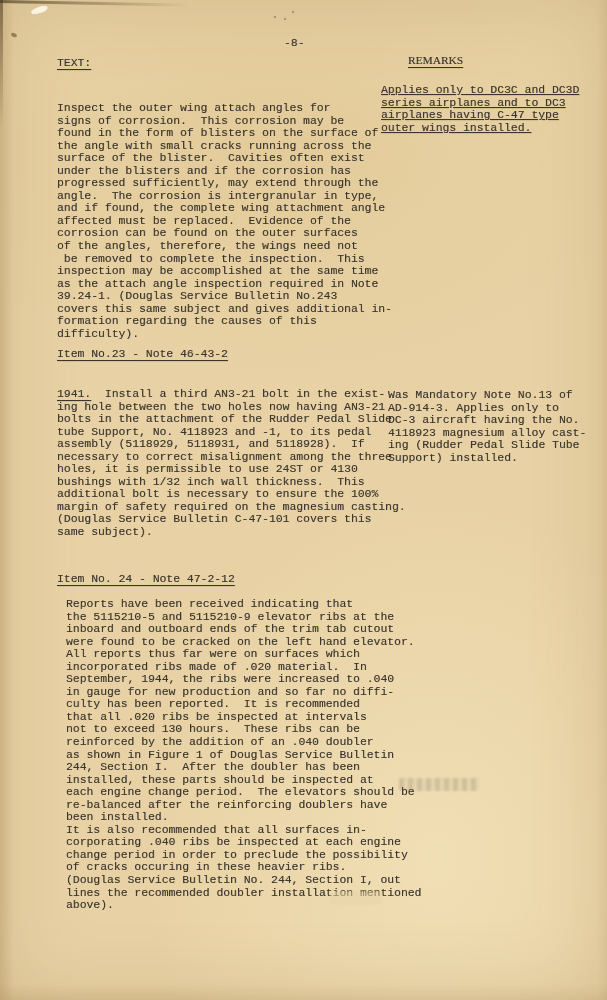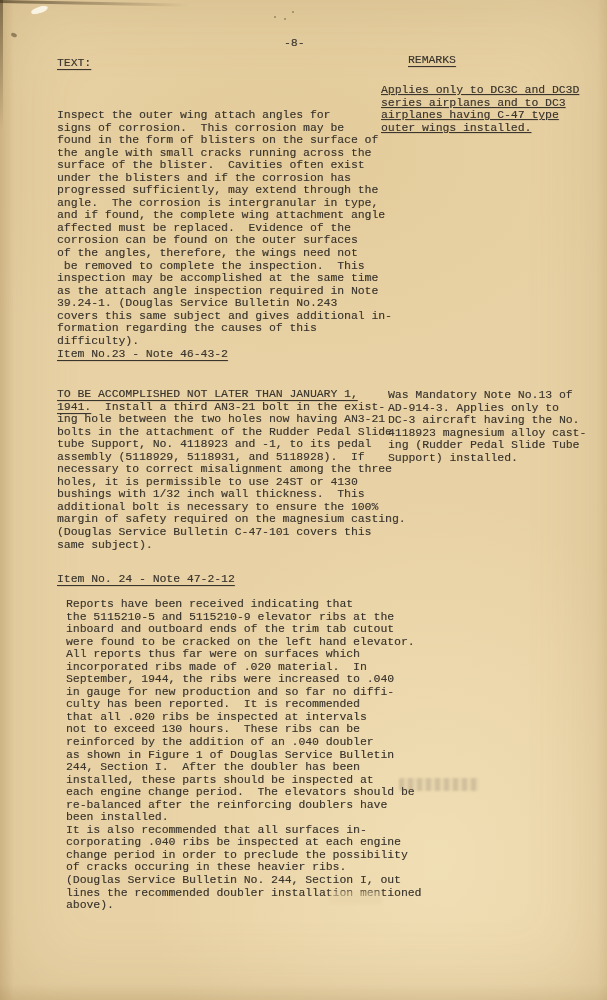--- a/index.html
+++ b/index.html
@@ -83,23 +83,23 @@
   <div class="speck-dark"></div>
   <div class="dots-top">
       <i></i>
       <i></i>
       <i></i>
     </div>
 
   <div class="mono" style="left:284px;top:37px;">-8-</div>
 
   <div class="mono u" style="left:57px;top:57px;">TEXT:</div>
-  <div class="mono u" style="left:408px;top:54px;">REMARKS</div>
+  <div class="mono u" style="left:408px;top:54px;font-family:Liberation Serif, serif;">REMARKS</div>
 
-  <div class="mono" style="left:57px;top:109px;">Inspect the outer wing attach angles for
+  <div class="mono" style="left:57px;top:102px;">Inspect the outer wing attach angles for
 signs of corrosion.  This corrosion may be
 found in the form of blisters on the surface of
 the angle with small cracks running across the
 surface of the blister.  Cavities often exist
 under the blisters and if the corrosion has
 progressed sufficiently, may extend through the
 angle.  The corrosion is intergranular in type,
 and if found, the complete wing attachment angle
 affected must be replaced.  Evidence of the
 corrosion can be found on the outer surfaces
@@ -110,22 +110,21 @@
 39.24-1. (Douglas Service Bulletin No.243
 covers this same subject and gives additional in-
 formation regarding the causes of this
 difficulty).</div>
   <div class="mono" style="left:381px;top:84px;text-decoration:underline;">Applies only to DC3C and DC3D
 series airplanes and to DC3
 airplanes having C-47 type
 outer wings installed.</div>
 
   <div class="mono u" style="left:57px;top:348px;">Item No.23 - Note 46-43-2</div>
-  <div class="mono" style="left:57px;top:388px;"><span class="u">TO BE ACCOMPLISHED NOT LATER THAN JANUARY 1,
-</span><span class="u">1941.</span><span>  Install a third AN3-21 bolt in the exist-
+  <div class="mono" style="left:57px;top:388px;"><span class="u">1941.</span><span>  Install a third AN3-21 bolt in the exist-
 ing hole between the two holes now having AN3-21
 bolts in the attachment of the Rudder Pedal Slide
 tube Support, No. 4118923 and -1, to its pedal
 assembly (5118929, 5118931, and 5118928).  If
 necessary to correct misalignment among the three
 holes, it is permissible to use 24ST or 4130
 bushings with 1/32 inch wall thickness.  This
 additional bolt is necessary to ensure the 100%
 margin of safety required on the magnesium casting.
 (Douglas Service Bulletin C-47-101 covers this

